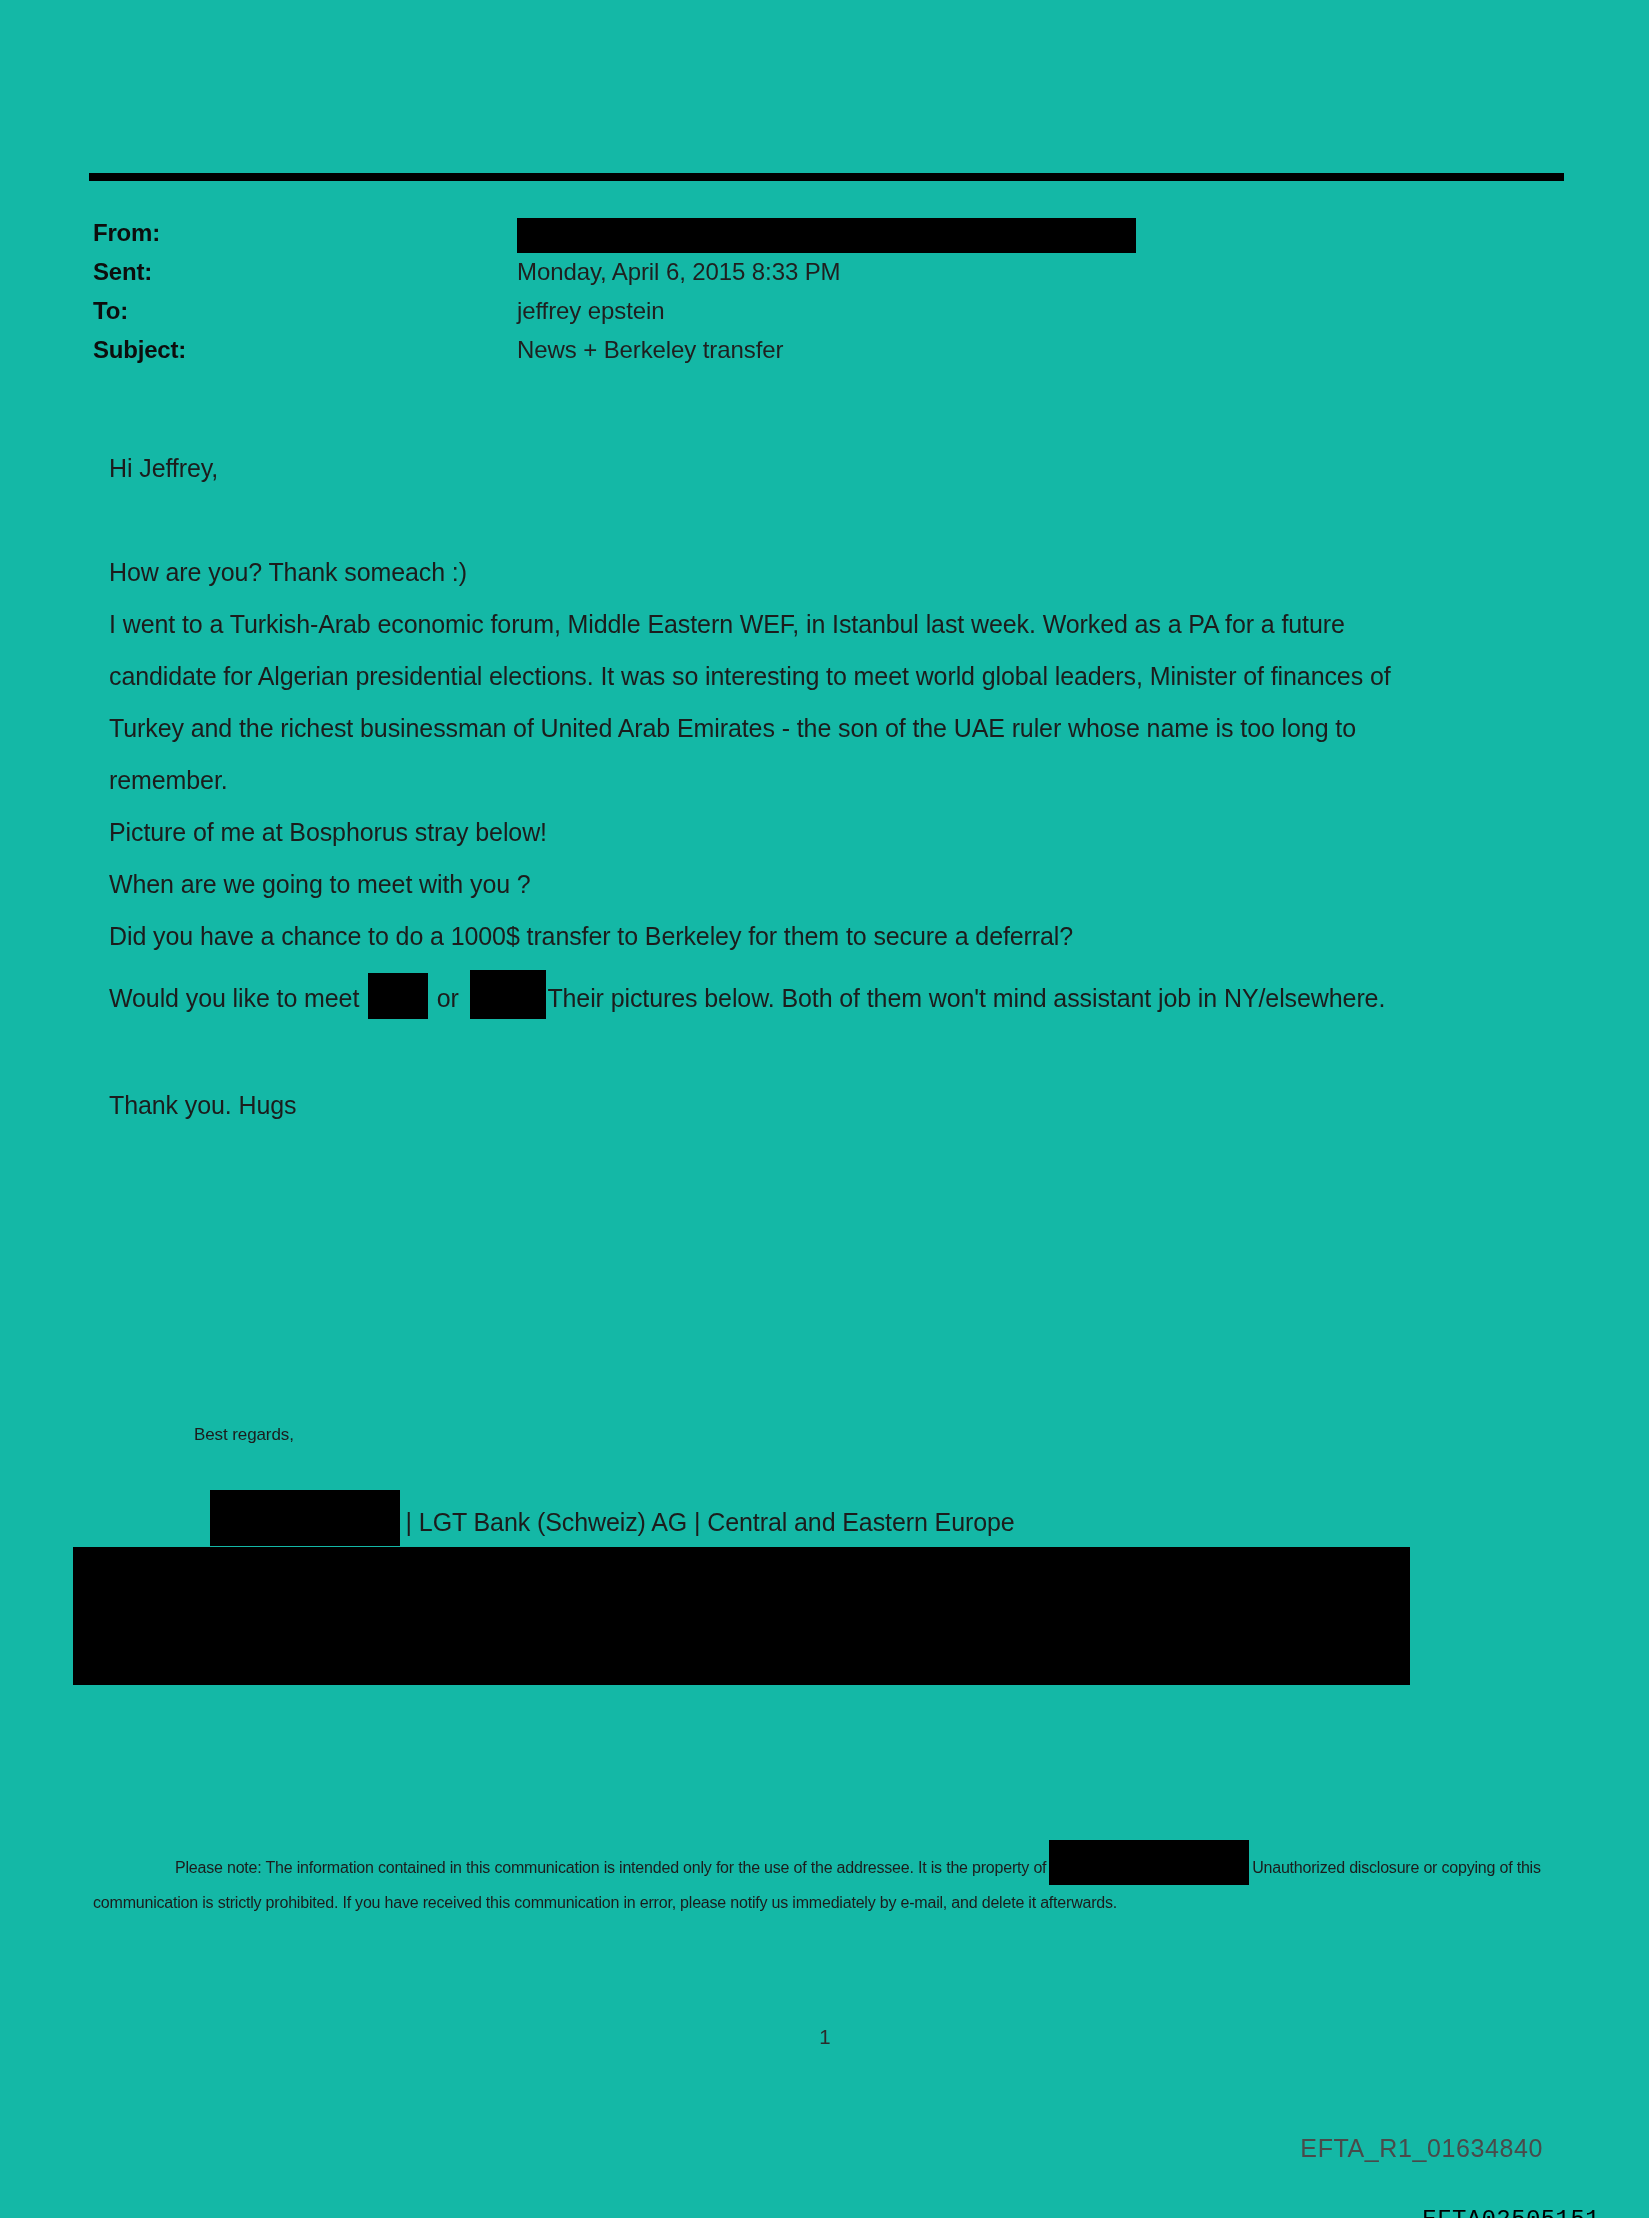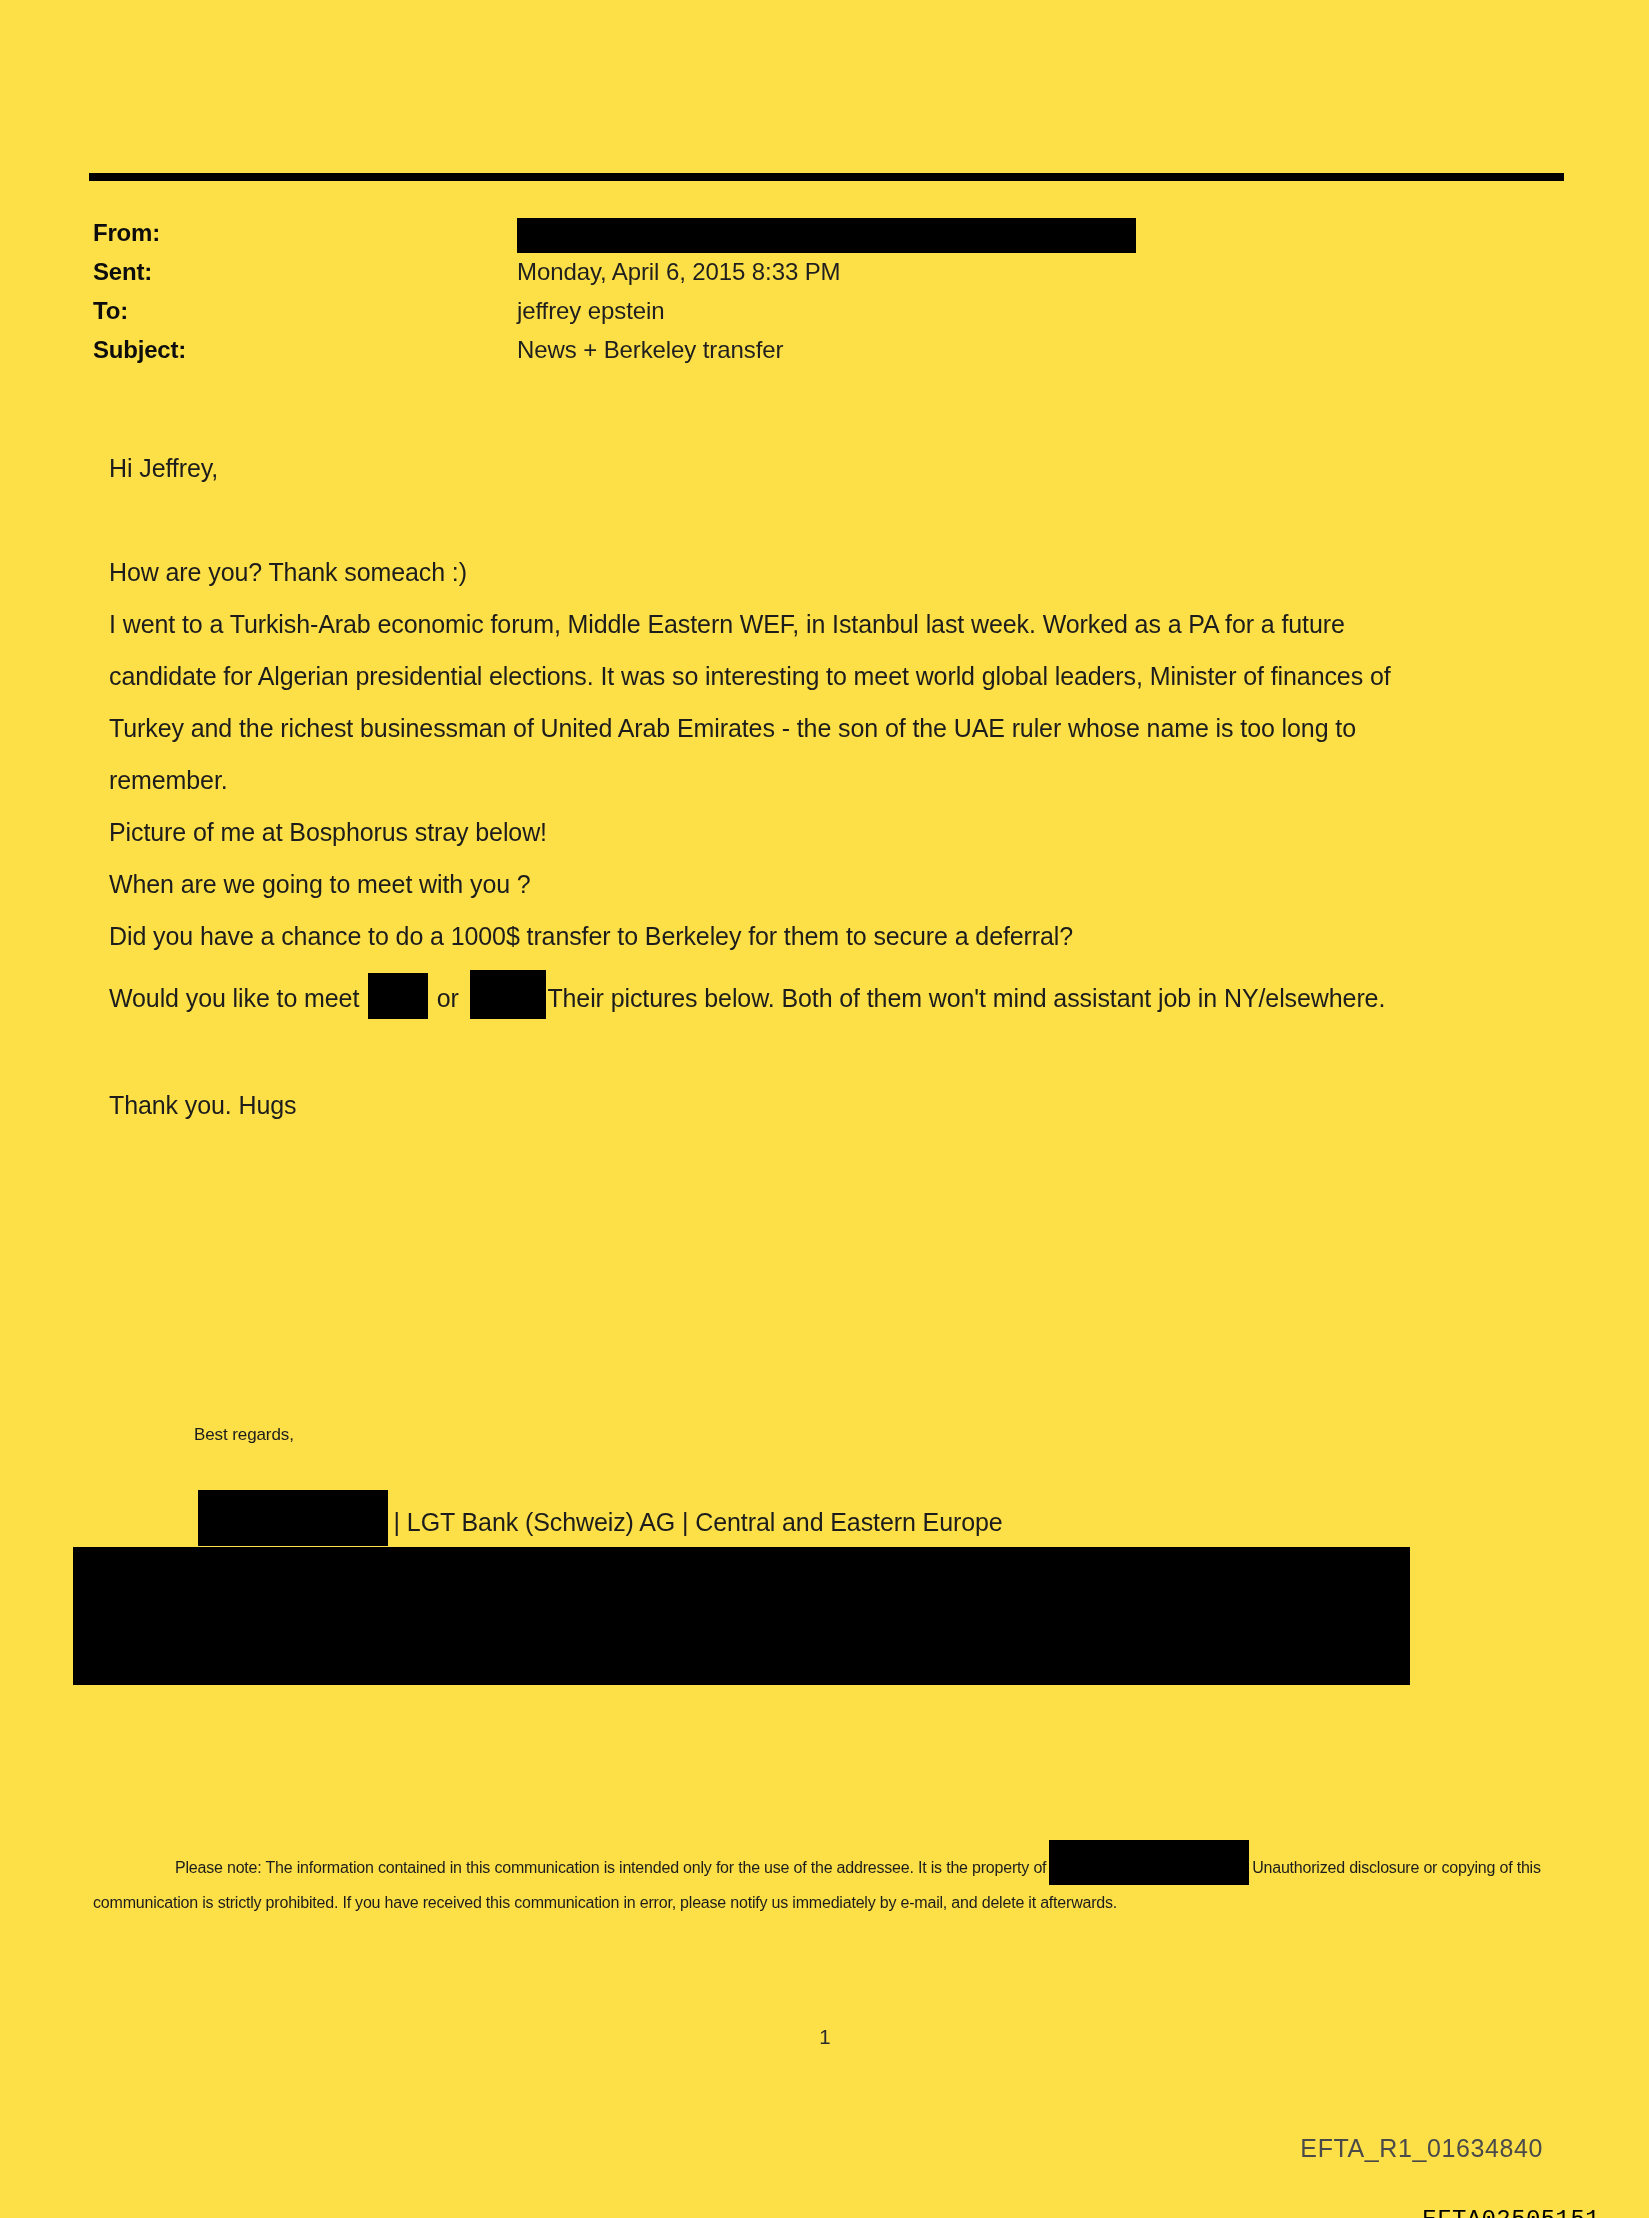--- a/index.html
+++ b/index.html
@@ -8,21 +8,21 @@
     background: #ffffff;
   }
   body {
     font-family: "Liberation Sans", sans-serif;
     color: #1a1a1a;
   }
   .page {
     position: relative;
     width: 1650px;
     height: 2218px;
-    background: #fde047;
+    background: #14b8a6;
     overflow: hidden;
   }
 
   
   .top-rule {
     position: absolute;
     left: 89px;
     top: 173px;
     width: 1475px;
     height: 7.8px;
@@ -110,21 +110,21 @@
   .sig-regards {
     position: absolute;
     left: 194px;
     top: 1425px;
     font-size: 17px;
     color: #1c1c1c;
     letter-spacing: -0.1px;
   }
   .sig-line {
     position: absolute;
-    left: 192px;
+    left: 204px;
     top: 1490px;
     font-size: 25px;
     color: #1c1c1c;
     white-space: nowrap;
     letter-spacing: -0.1px;
   }
   .redact-name {
     display: inline-block;
     width: 190px;
     height: 56px;

